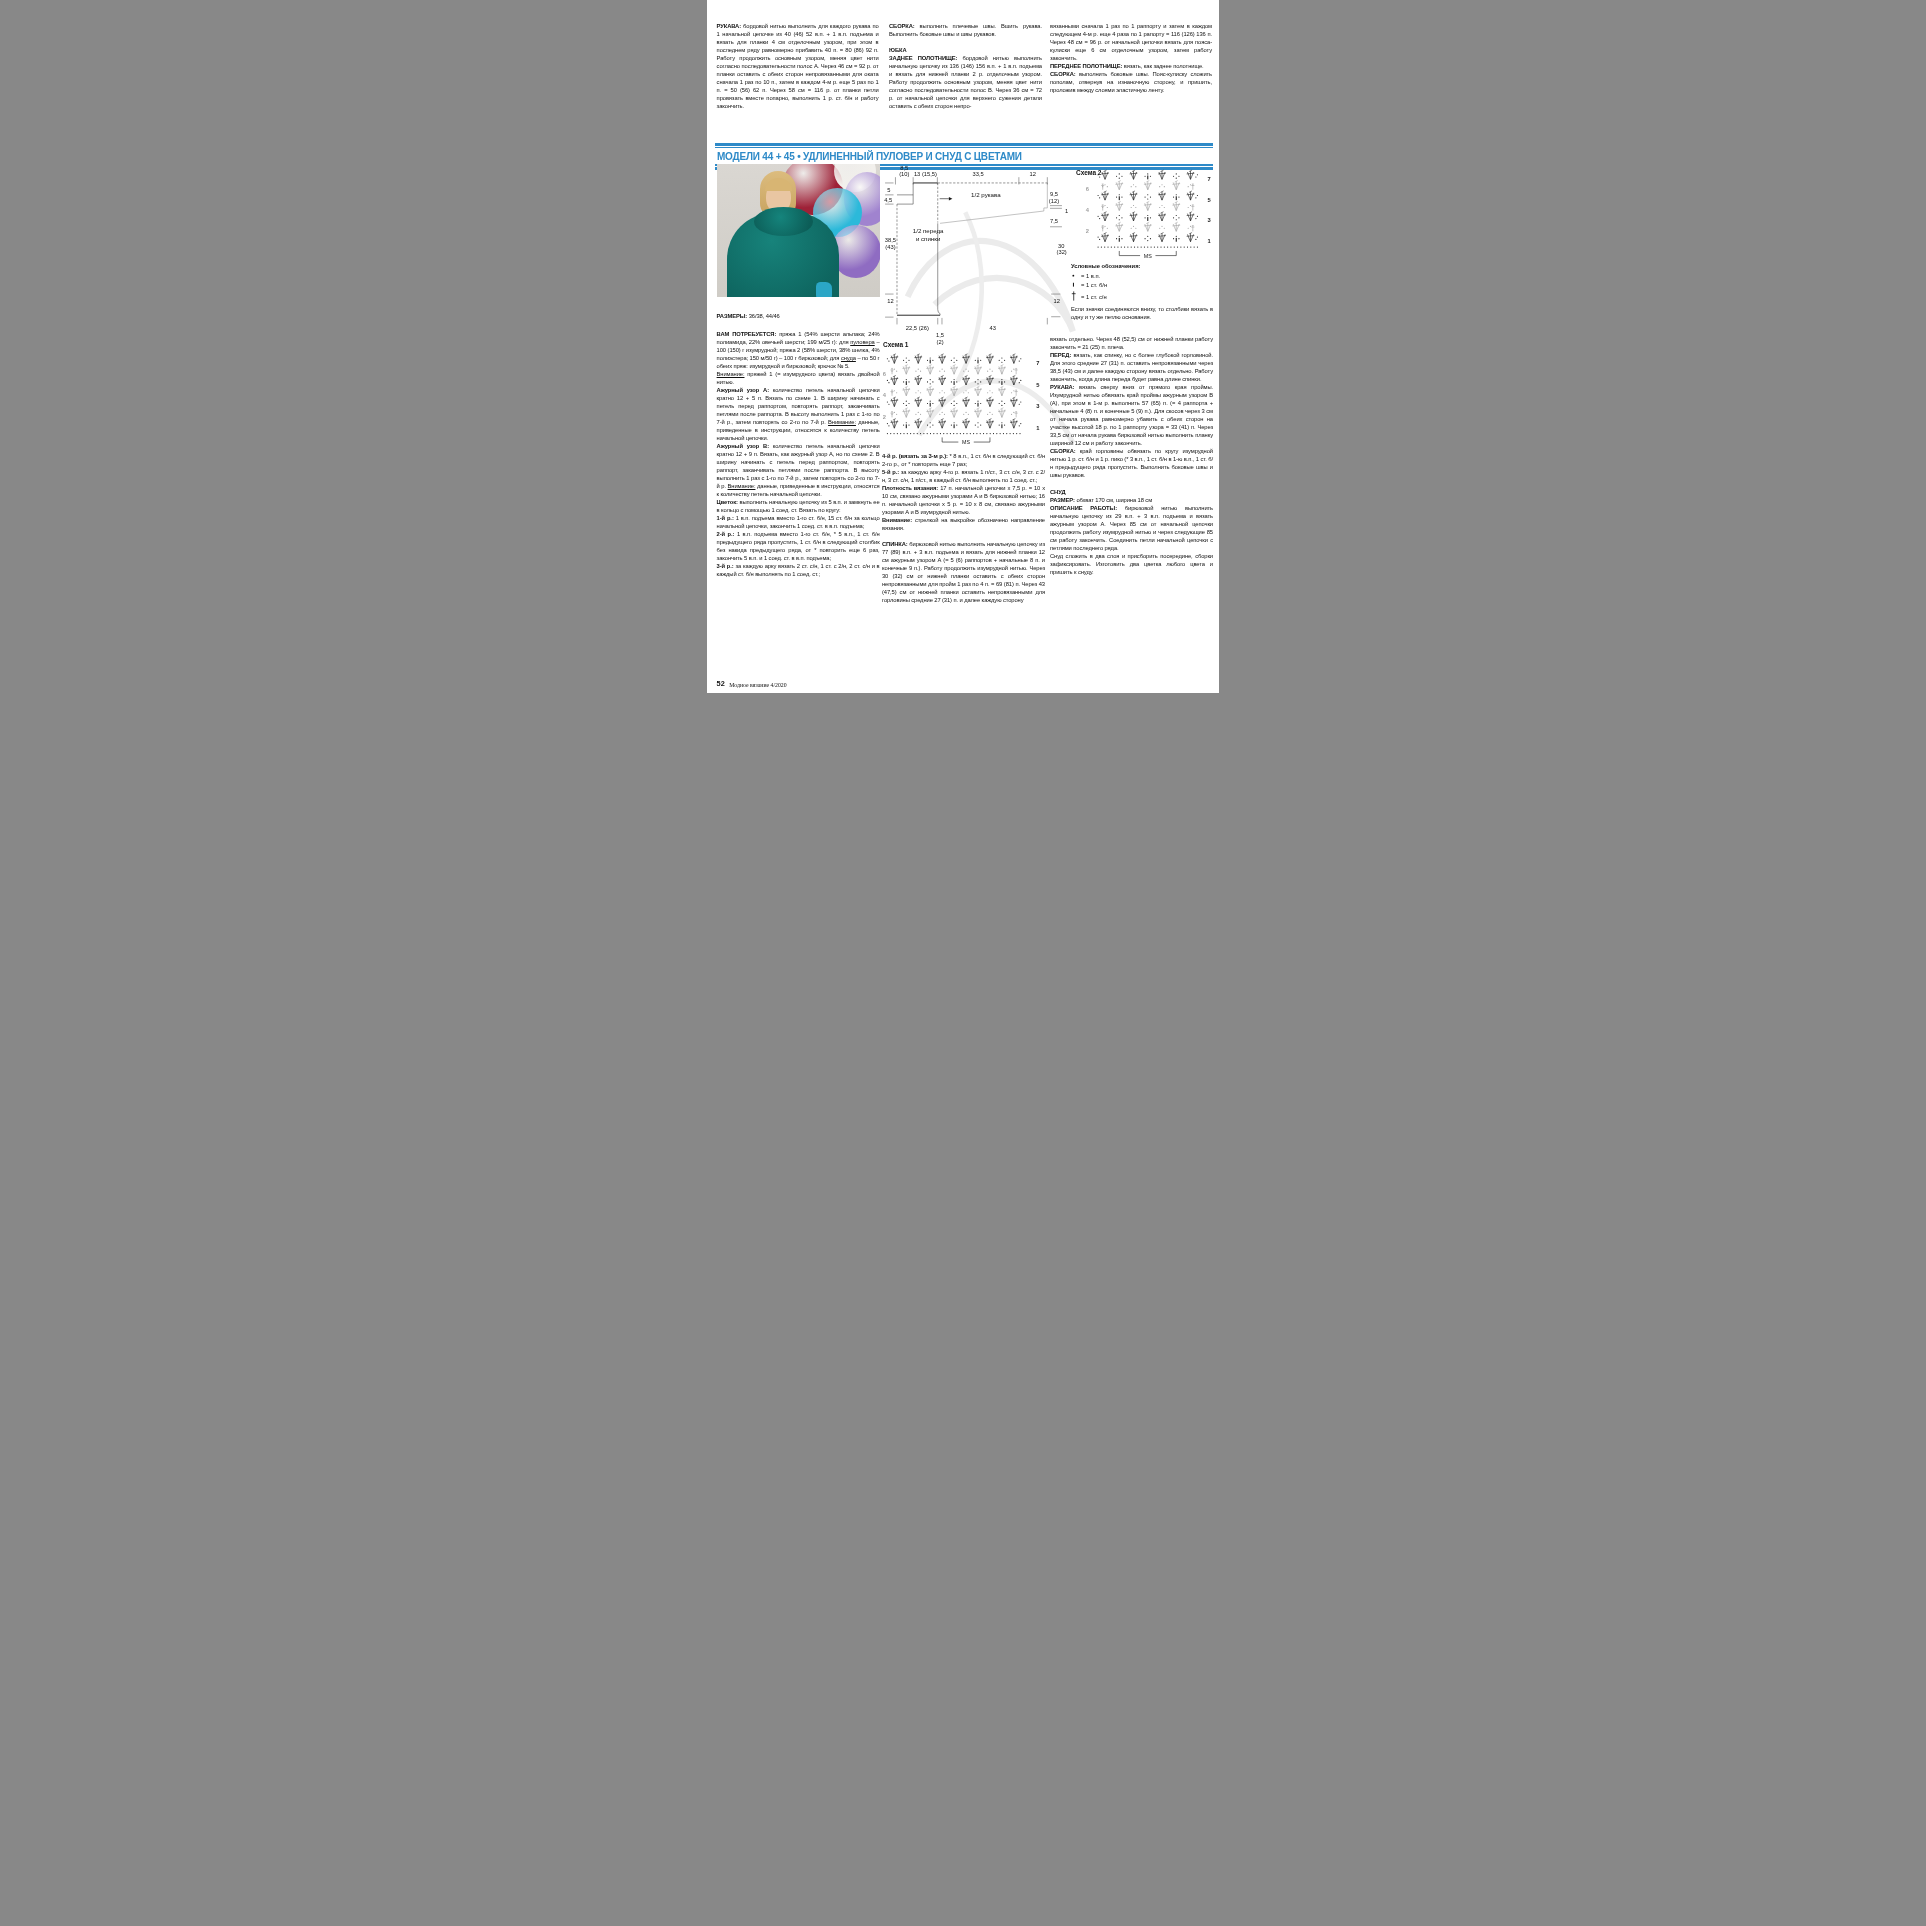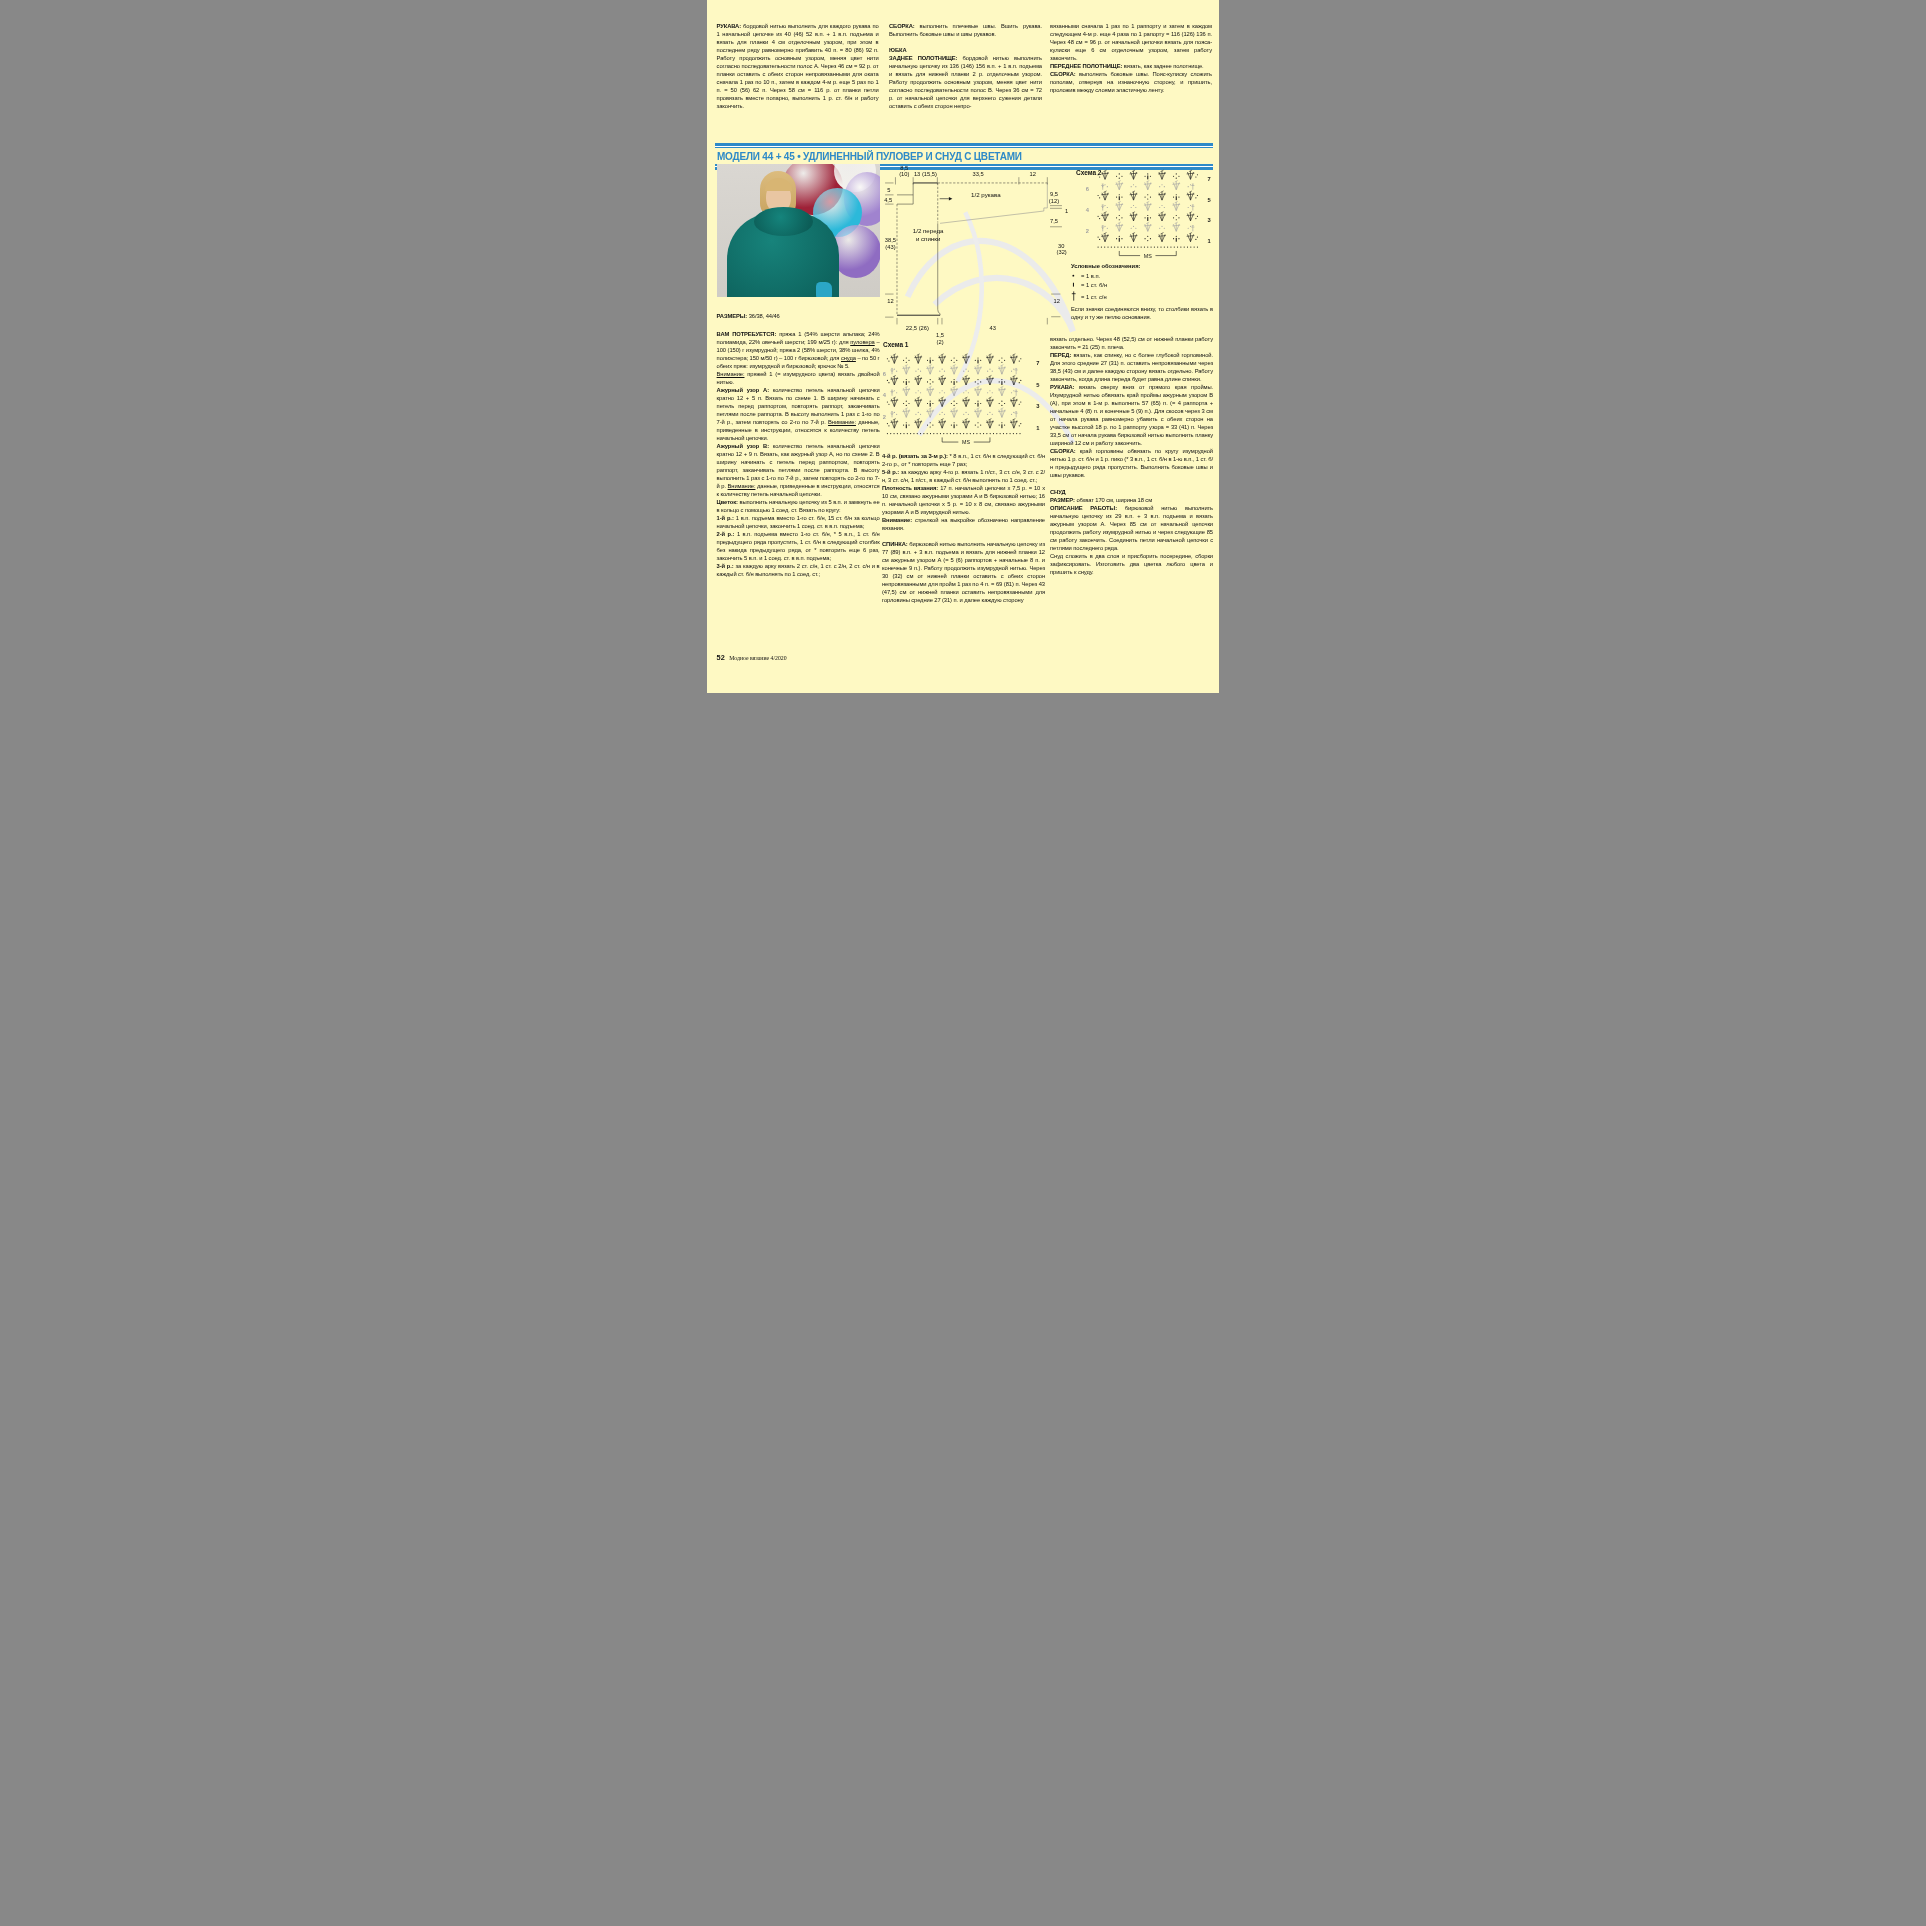--- a/index.html
+++ b/index.html
@@ -1,34 +1,34 @@
 <!DOCTYPE html>
 <html style="font-size:6.2px"><head>
 <meta charset="utf-8">
 <style>
   html,body{margin:0;padding:0;background:#888;}
-  .page{position:relative;width:512px;height:693px;background:#fef9c3;margin:0 auto;
+  .page{position:relative;width:512px;height:693px;background:#ffffff;margin:0 auto;
         font-family:"Liberation Sans",sans-serif;color:#121212;overflow:hidden;}
   .para{font-size:5.8px;line-height:8px;text-align:justify;letter-spacing:-0.1px;margin:0;}
   .h{font-weight:bold;}
   .u{text-decoration:underline;}
   .abs{position:absolute;}
   .col{position:absolute;top:22.3px;}
   .band{position:absolute;left:7.7px;width:498px;}
   .band .rule-thick{height:2.7px;background:#2e8ac8;}
   .band .rule-thin{height:1.2px;background:#2e8ac8;}
   .band .gap{height:1.5px;background:#fff;}
   .band-title{color:#2e8ac8;font-weight:bold;font-size:10px;letter-spacing:-0.2px;
               padding:2.7px 0 2.3px 2.3px;white-space:nowrap;}
   .chart-label{position:absolute;font-weight:bold;font-size:6.5px;}
   .legend{position:absolute;font-size:5.8px;line-height:8px;}
   .legend .lt{font-weight:bold;margin-bottom:1.5px;}
   .legend-item{display:flex;align-items:center;margin-bottom:1.9px;}
   .legend-item .sym{width:10px;display:inline-block;text-align:left;}
-  .footer{position:absolute;left:9.6px;top:653px;display:flex;align-items:center;}
+  .footer{position:absolute;left:9.6px;top:679px;display:flex;align-items:flex-end;}
   .footer .pn{font-size:7.3px;font-weight:bold;}
   .footer .mag{font-family:"Liberation Serif",serif;font-size:5.8px;margin-left:4.6px;}
   .photo{position:absolute;left:9.6px;top:164px;width:163px;height:133px;overflow:hidden;
          background:linear-gradient(180deg,#dad7d2,#cfccc6);}
   .balloon{position:absolute;border-radius:50%;}
   .sweater{position:absolute;left:10.8px;top:49px;width:112px;height:92px;
            border-radius:46px 42px 3.9px 3.9px;
            background:radial-gradient(circle at 40% 30%,#17837b,#0e655f 75%);
            background-color:#12766f;}
   .sweater:after{content:"";position:absolute;inset:0;border-radius:inherit;

